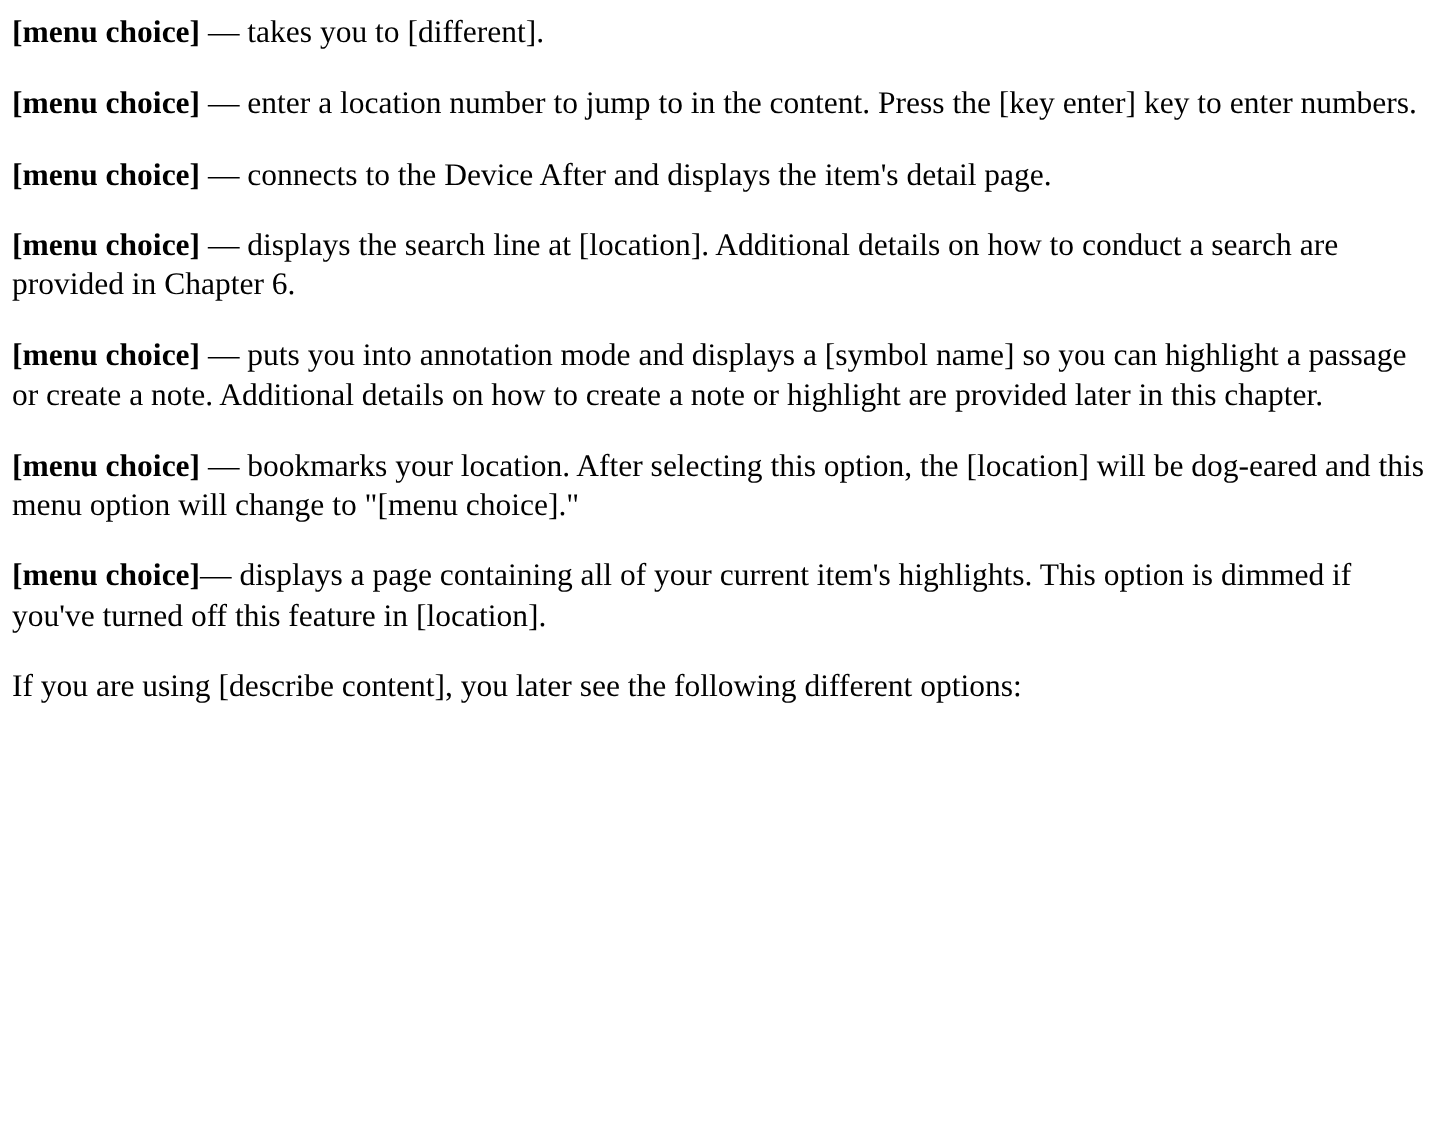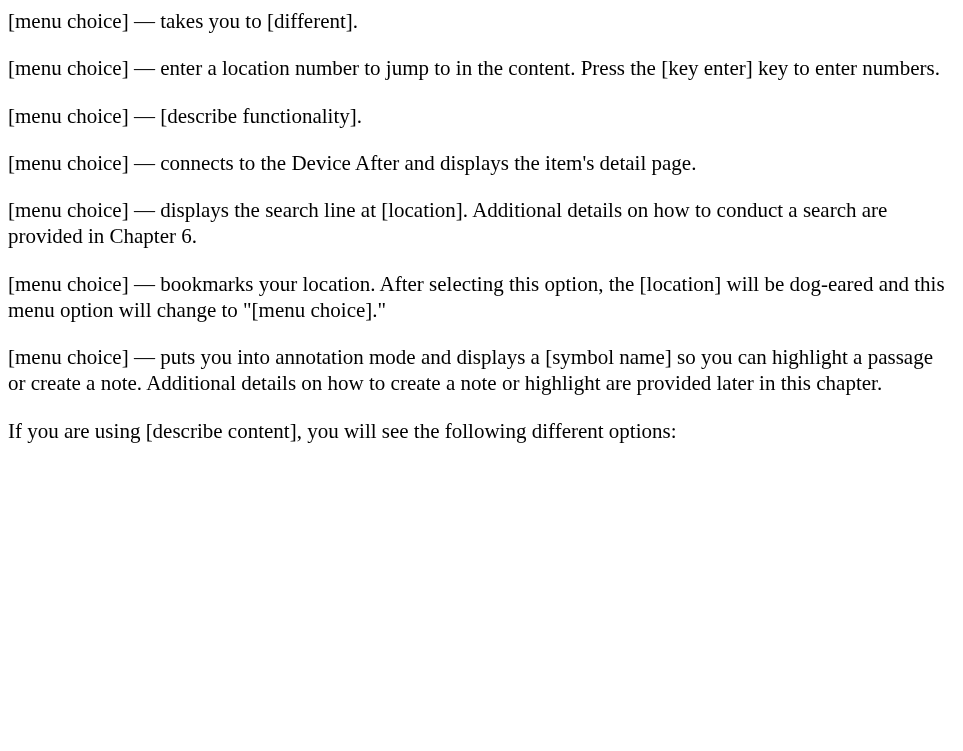--- a/index.html
+++ b/index.html
@@ -13,45 +13,45 @@
       width: 963px;
       box-sizing: border-box;
     }
     p {
       margin: 0 0 21px 0;
     }
     p:last-child {
       margin-bottom: 0;
     }
     b {
-      font-weight: normal;
+      font-weight: bold;
       text-align: center;
     }
   </style>
 </head>
 <body>
 
 <div>
   <p>
     <b>[menu choice]</b><span> — takes you to [different].</span>
   </p>
   <p>
     <b>[menu choice]</b><span> — enter a location number to jump to in the content. Press the [key enter] key to enter numbers.</span>
   </p>
   <p>
-    <b>[menu choice]</b><span> — [describe functionality].</span>
-  </p>
-  <p>
     <b>[menu choice]</b><span> — connects to the Device After and displays the item's detail page.</span>
   </p>
   <p>
     <b>[menu choice]</b><span> — displays the search line at [location]. Additional details on how to conduct a search are provided in Chapter 6.</span>
   </p>
   <p>
+    <b>[menu choice]</b><span> — puts you into annotation mode and displays a [symbol name] so you can highlight a passage or create a note. Additional details on how to create a note or highlight are provided later in this chapter.</span>
+  </p>
+  <p>
     <b>[menu choice]</b><span> — bookmarks your location. After selecting this option, the [location] will be dog-eared and this menu option will change to "[menu choice]."</span>
   </p>
   <p>
-    <b>[menu choice]</b><span> — puts you into annotation mode and displays a [symbol name] so you can highlight a passage or create a note. Additional details on how to create a note or highlight are provided later in this chapter.</span>
+    <b>[menu choice]</b><span>— displays a page containing all of your current item's highlights. This option is dimmed if you've turned off this feature in [location].</span>
   </p>
   <p>
-    <span>If you are using [describe content], you will see the following different options:</span>
+    <span>If you are using [describe content], you later see the following different options:</span>
   </p>
 </div>
 
 </body></html>

